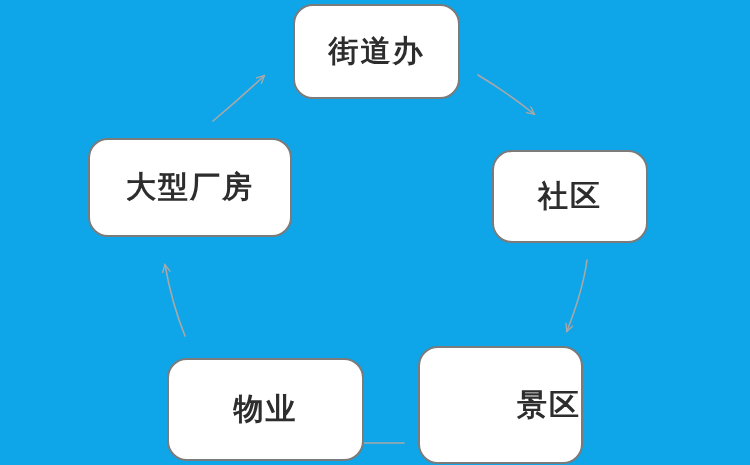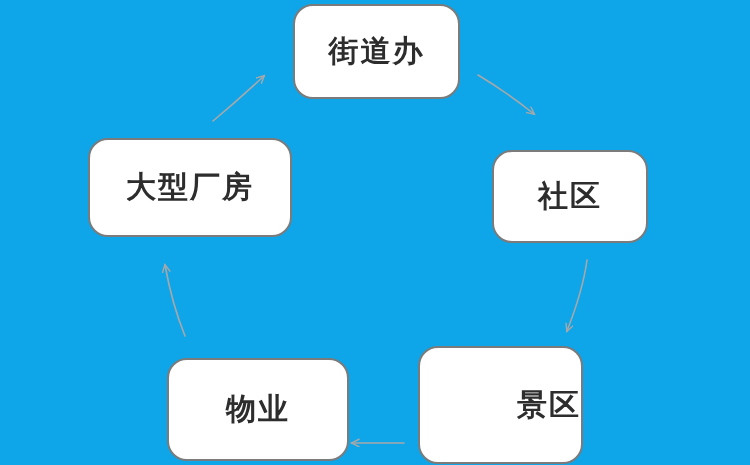--- a/index.html
+++ b/index.html
@@ -24,21 +24,21 @@
   .node .label {
     font-size: 30px;
     font-weight: bold;
     color: #2d2d2d;
     letter-spacing: 2px;
     white-space: nowrap;
   }
   #node-street-office { left: 293px; top: 4px;   width: 167px; height: 95px; }
   #node-community     { left: 492px; top: 138px; width: 156px; height: 93px; margin-top: 12px; }
   #node-scenic-area   { left: 418px; top: 346px; width: 165px; height: 118px; justify-content: flex-end; }
-  #node-property      { left: 167px; top: 358px; width: 182px; height: 103px; }
+  #node-property      { left: 167px; top: 358px; width: 197px; height: 103px; }
   #node-large-factory { left: 88px;  top: 138px; width: 204px; height: 99px; }
   #arrow-layer {
     position: absolute;
     left: 0; top: 0;
     width: 750px; height: 465px;
     pointer-events: none;
   }
   #arrow-layer path.edge {
     fill: none;
     stroke: #a8a8a8;

